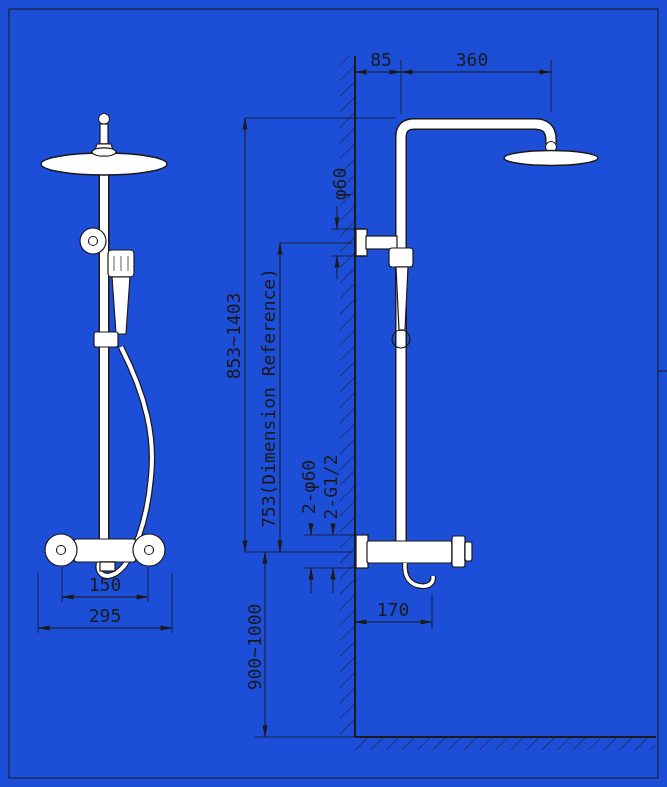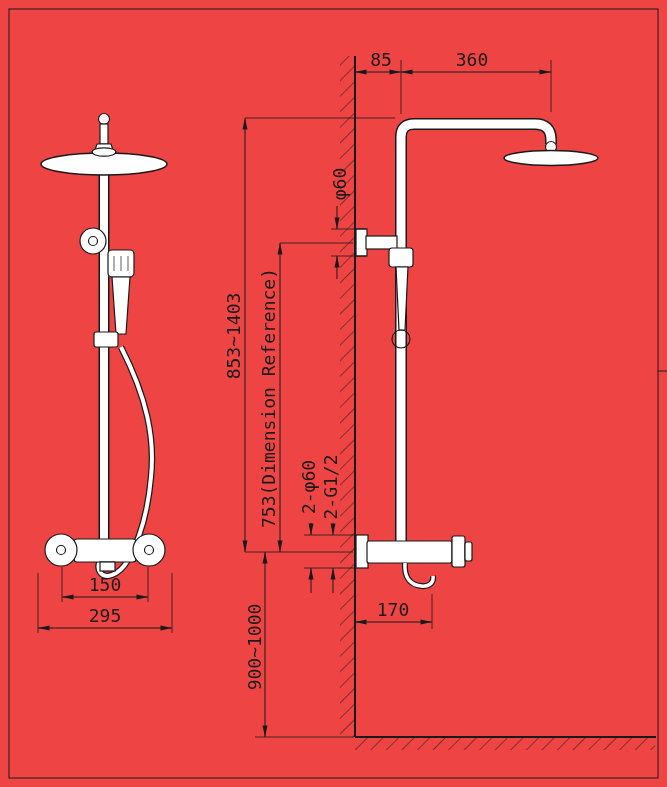--- a/index.html
+++ b/index.html
@@ -1,16 +1,16 @@
 <!DOCTYPE html>
 <html><head>
 <meta charset="utf-8">
 <style>
   html,body{margin:0;padding:0;background:#ffffff;}
-  .sheet{width:667px;height:787px;background:#ef4444;position:relative;overflow:hidden;}
+  .sheet{width:667px;height:787px;background:#1d4ed8;position:relative;overflow:hidden;}
   svg{display:block;}
   .s  {fill:#ffffff;stroke:#1a1a1a;stroke-width:1.2;}
   .s2 {fill:#ffffff;stroke:#1a1a1a;stroke-width:1.5;}
   .sn {fill:none;stroke:#1a1a1a;stroke-width:1.2;}
   .thin{fill:none;stroke:#1a1a1a;stroke-width:0.7;}
   .w2 {fill:none;stroke:#1a1a1a;stroke-width:2;}
   .tube-o{fill:none;stroke:#1a1a1a;stroke-linecap:butt;}
   .tube-i{fill:none;stroke:#ffffff;stroke-linecap:butt;}
   .dim{fill:none;stroke:#1a1a1a;stroke-width:1;}
   .ext{fill:none;stroke:#1a1a1a;stroke-width:0.8;}

